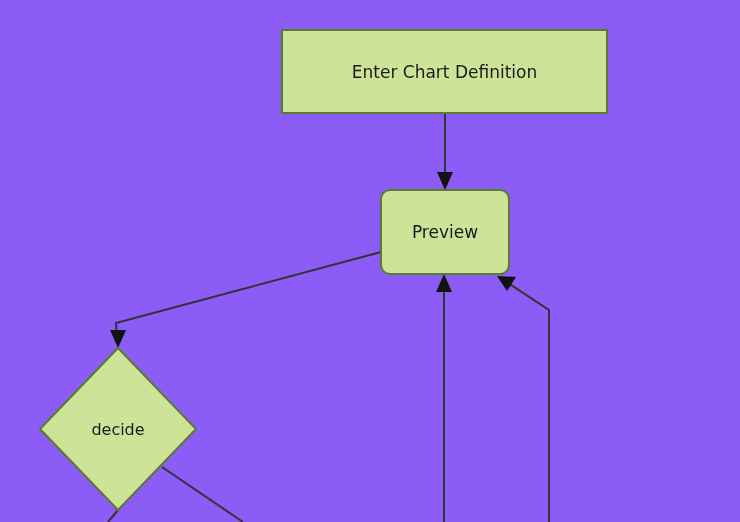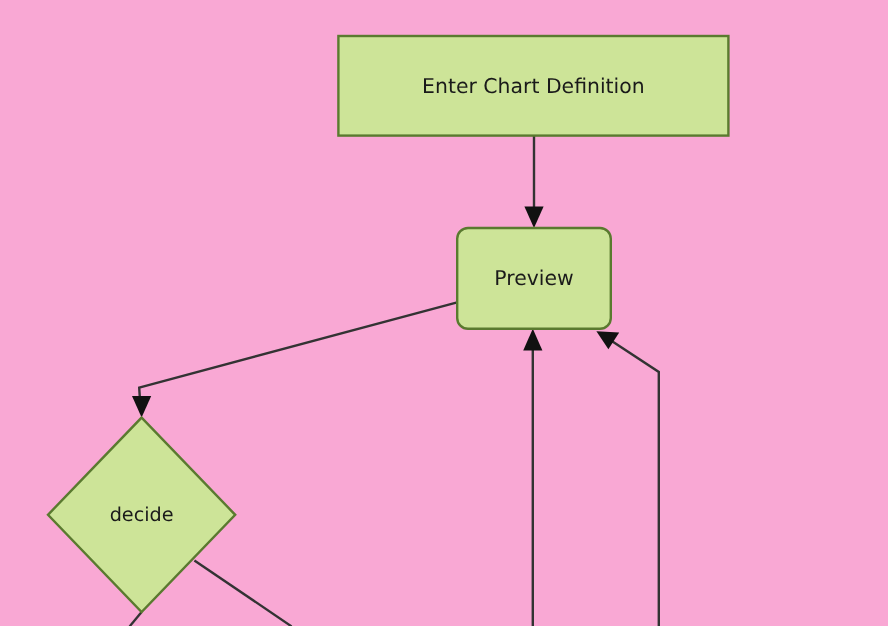--- a/index.html
+++ b/index.html
@@ -11,21 +11,21 @@
   body {
     width: 740px;
     height: 522px;
     overflow: hidden;
     font-family: "DejaVu Sans", "Liberation Sans", sans-serif;
   }
   #diagram-root {
     position: relative;
     width: 740px;
     height: 522px;
-    background: #f9a8d4;
+    background: #8b5cf6;
   }
   #flow-svg {
     position: absolute;
     top: 0;
     left: 0;
     width: 740px;
     height: 522px;
     display: block;
   }
   .node-shape {

